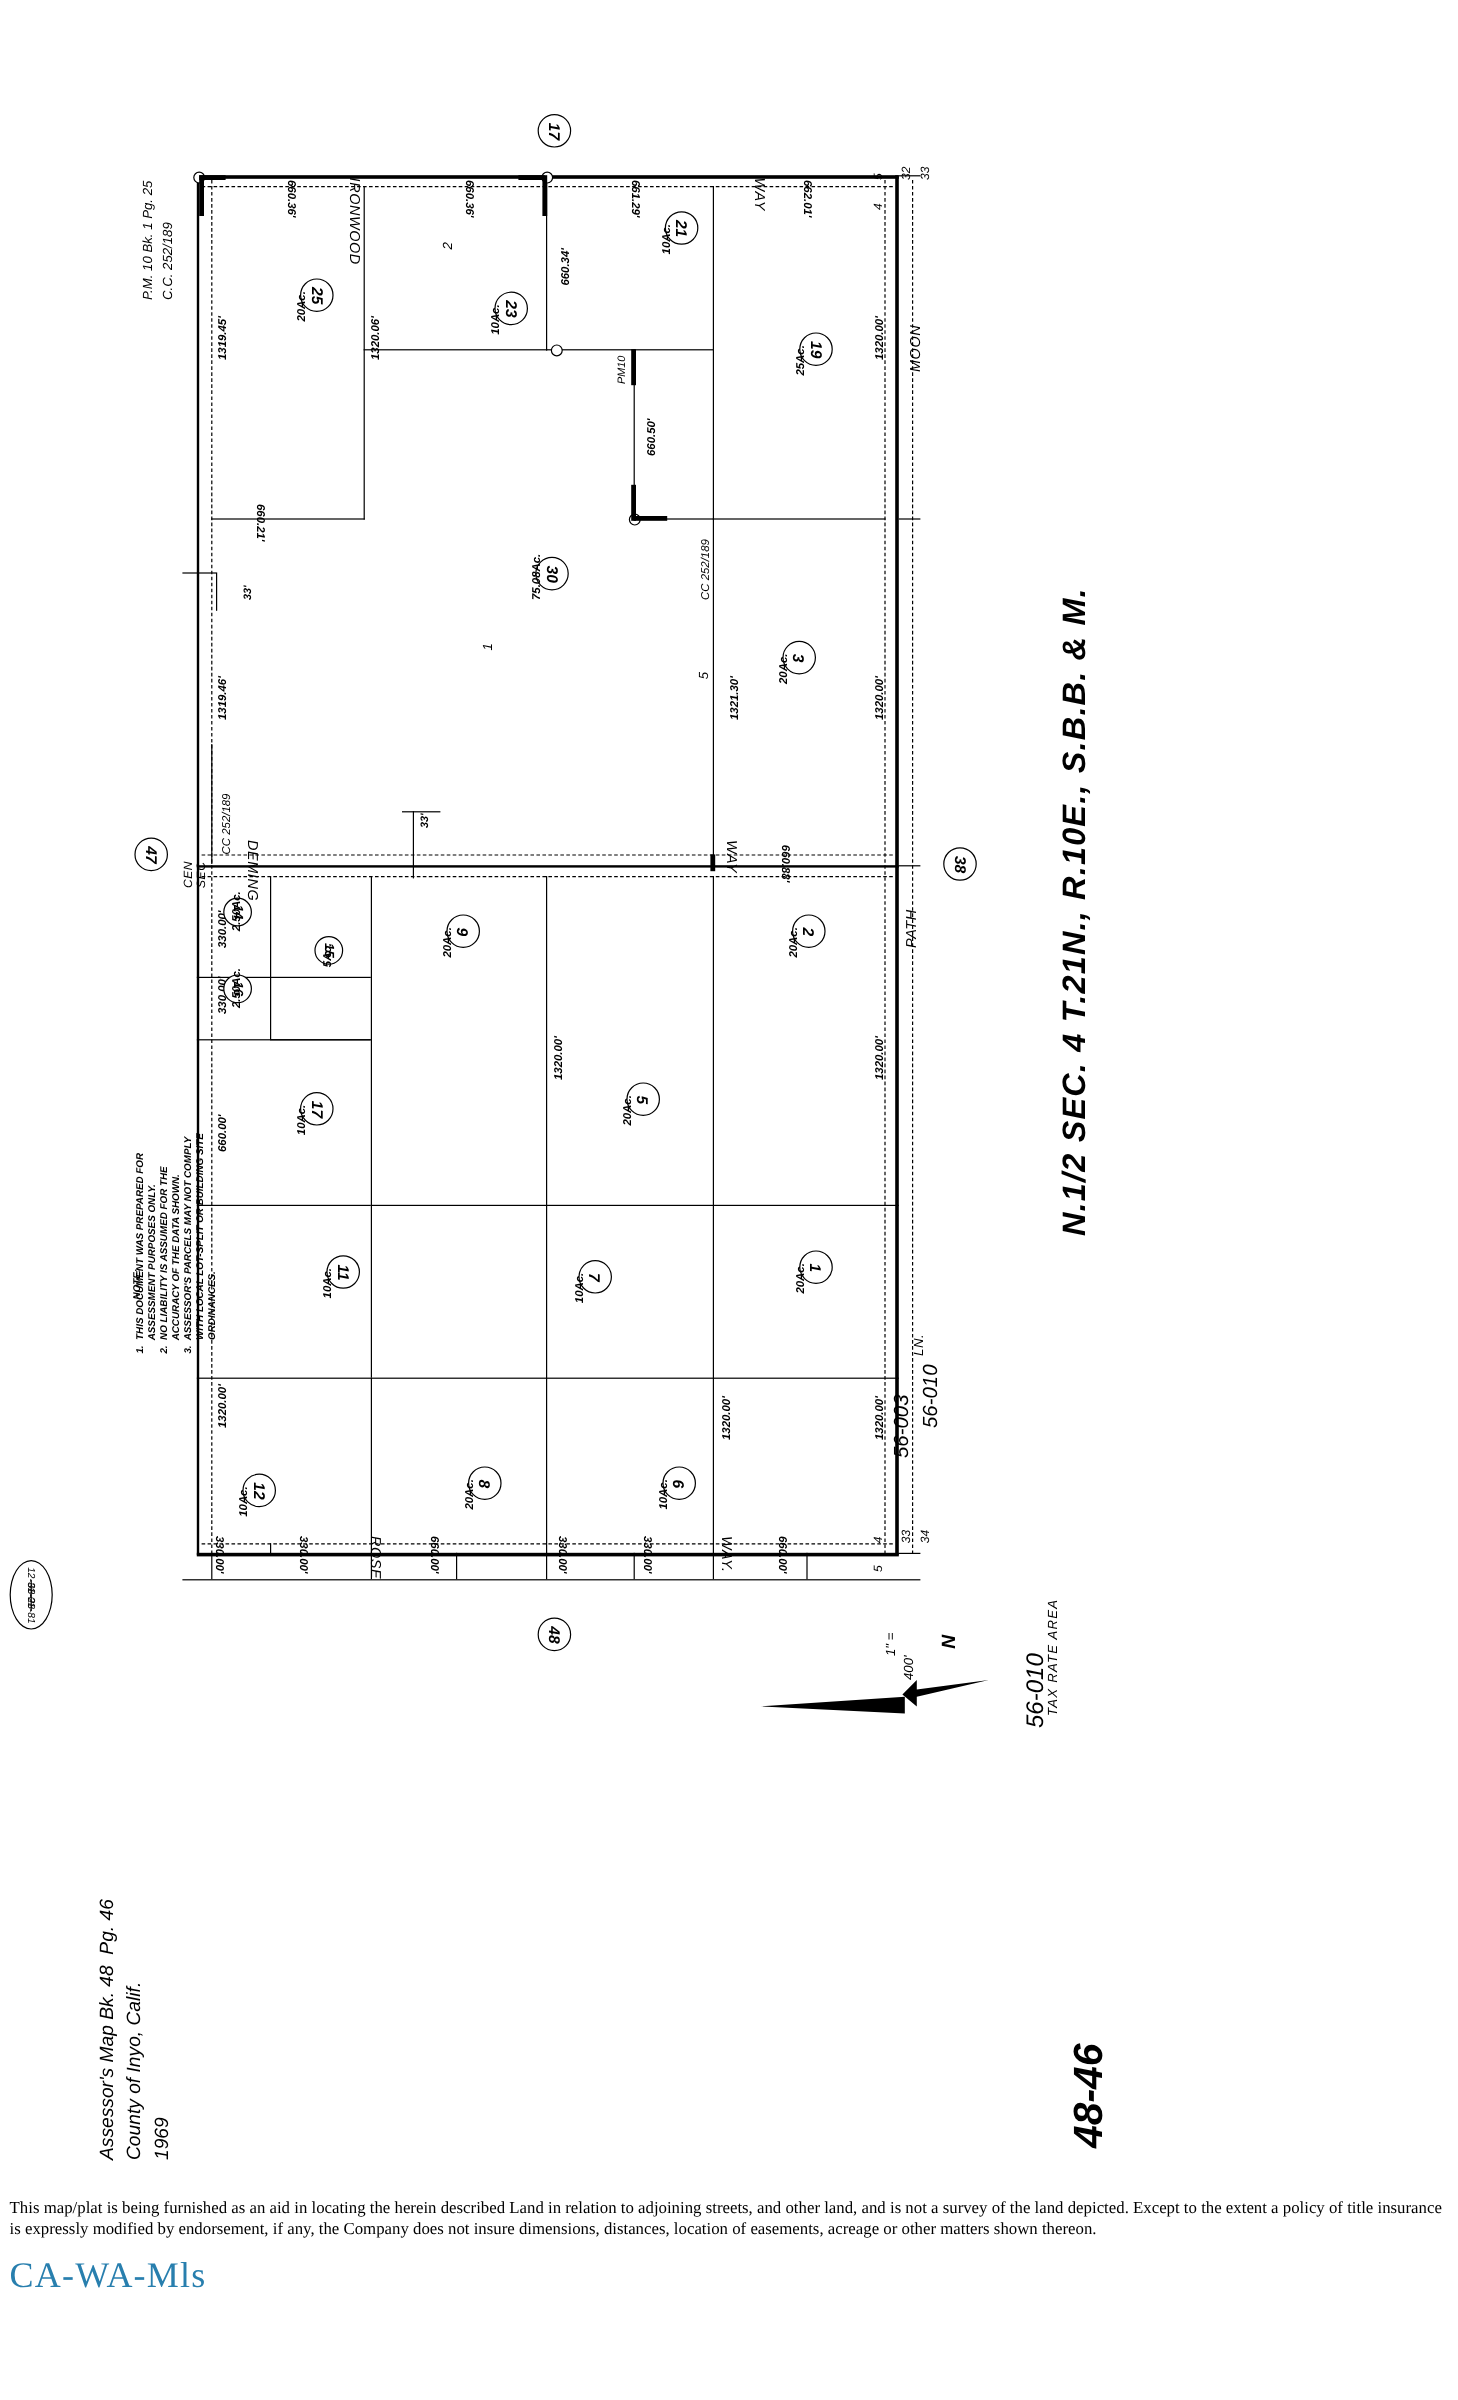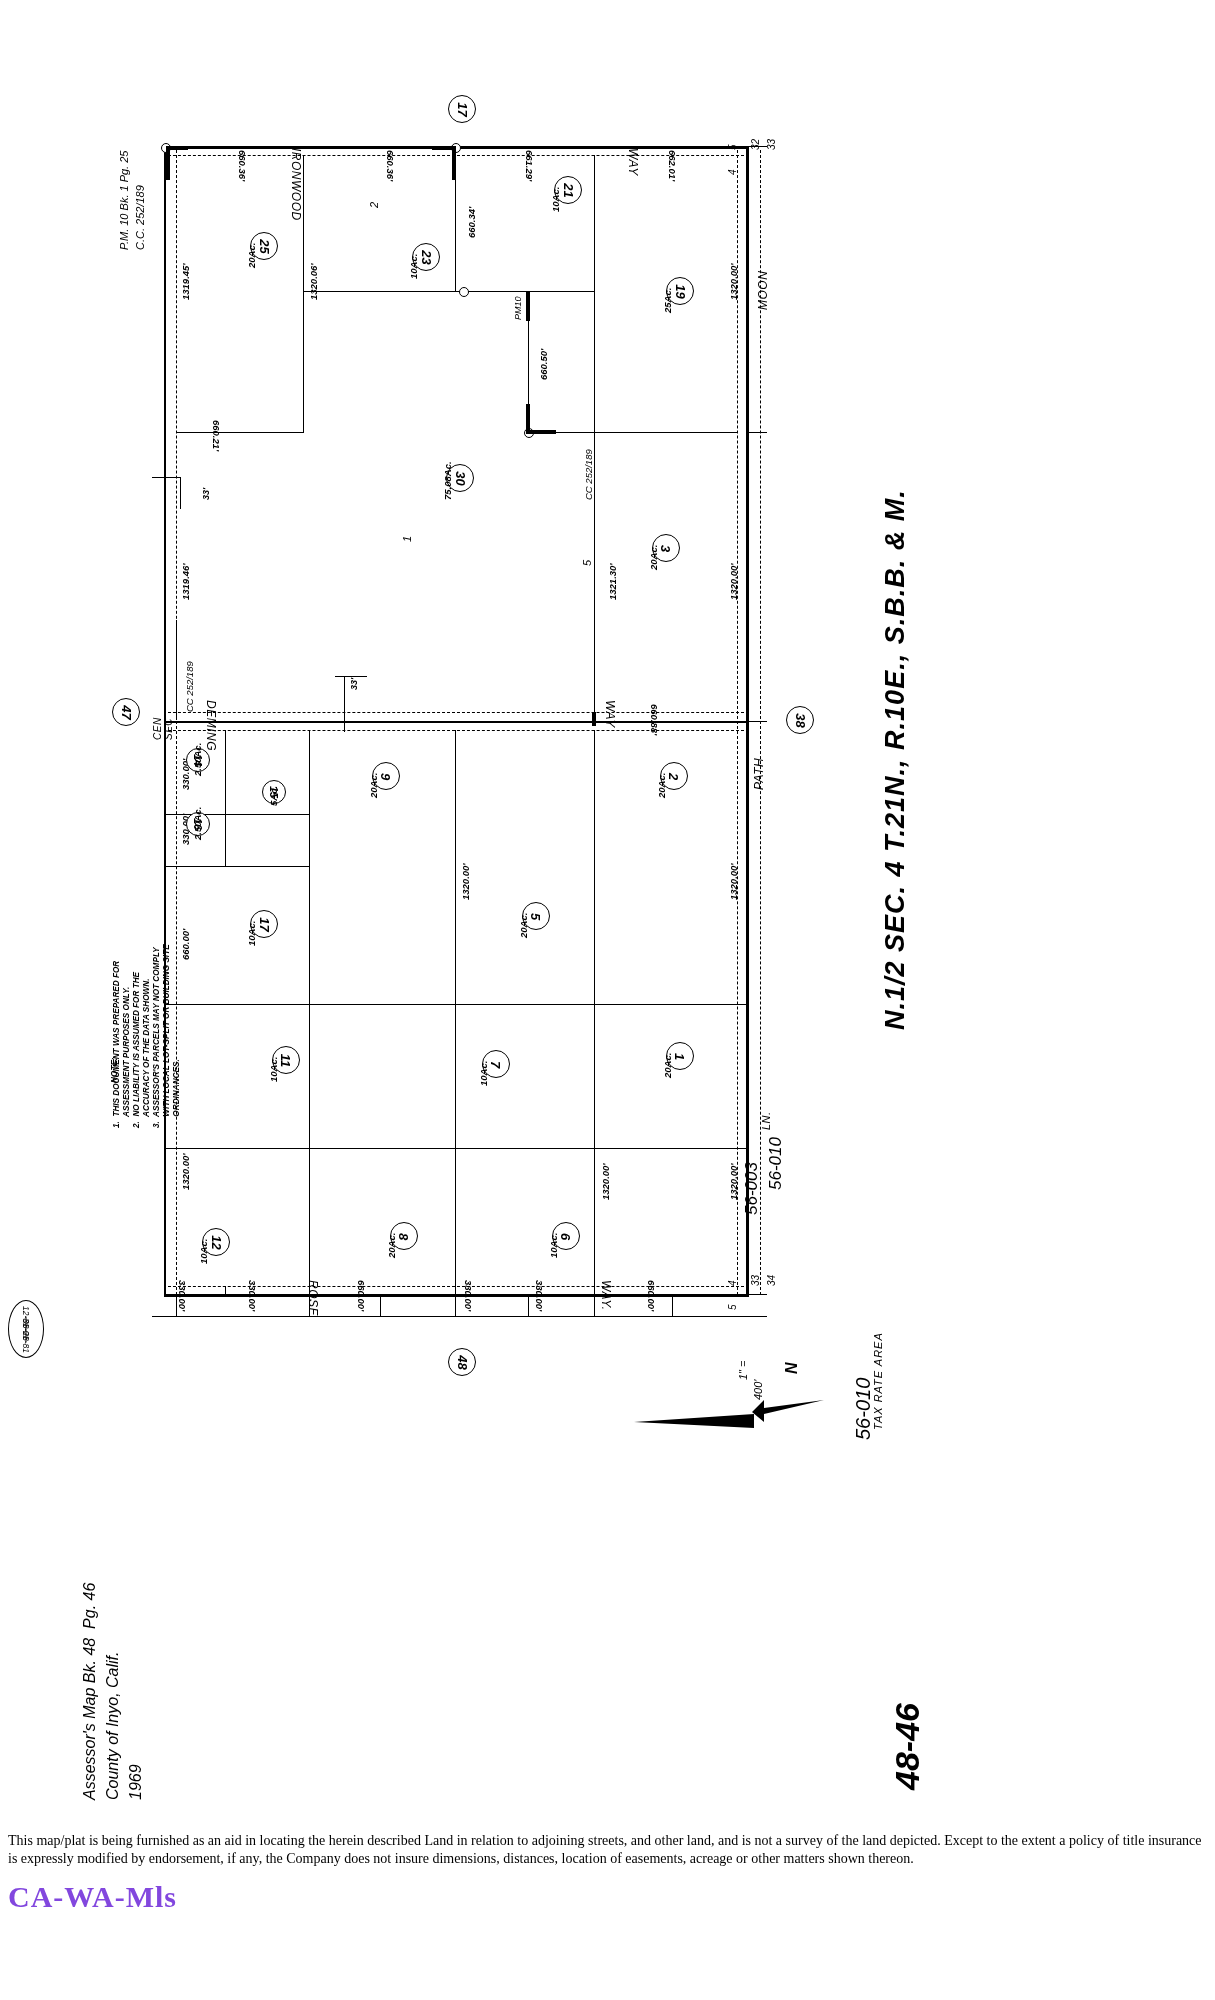--- a/index.html
+++ b/index.html
@@ -62,21 +62,21 @@
   .stamp div{font-size:8.5px;font-style:italic;white-space:nowrap;transform:rotate(90deg);}
 
   
   .tick{position:absolute;background:#000;}
 
   
   .footer{position:absolute;left:8px;top:1832px;width:1200px;
           font-family:"Liberation Serif",serif;font-size:14px;line-height:1.28;color:#000;}
 
   .watermark{position:absolute;left:8px;top:1880px;font-family:"Liberation Serif",serif;
-             font-size:30px;color:#6d28d9;letter-spacing:1px;opacity:.85;font-weight:bold;}
+             font-size:30px;color:#0369a1;letter-spacing:1px;opacity:.85;}
 
   
   .narrow{position:absolute;}
 </style>
 </head>
 <body>
 
 <div class="map-root">
 
   <div class="abs" style="left:0;top:0;width:1215px;height:1800px;">

